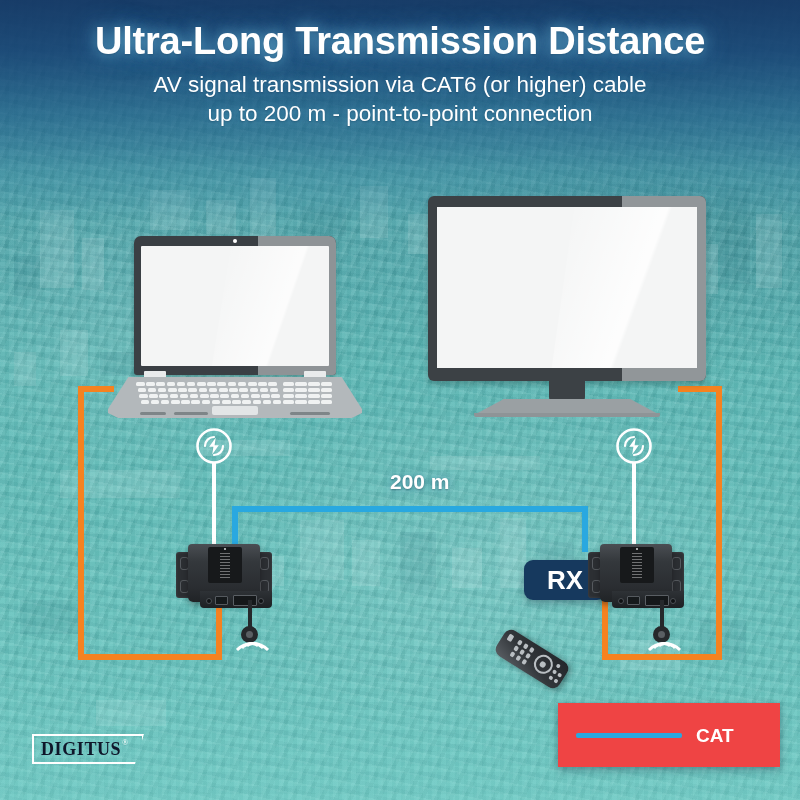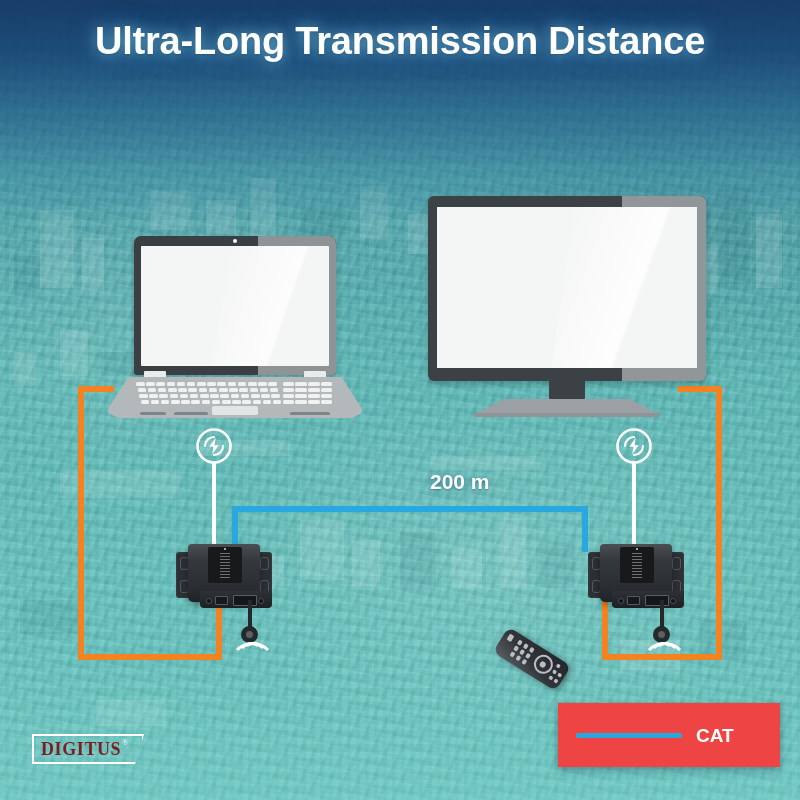--- a/index.html
+++ b/index.html
@@ -139,21 +139,20 @@
   
   .remote{position:absolute;width:30px;height:74px;background:linear-gradient(110deg,#5b6065,#32363a 45%,#23262a);border-radius:8px;transform:rotate(-58deg);box-shadow:0 3px 6px rgba(0,0,0,.35);}
   .rbtn{position:absolute;background:#b9bec2;border-radius:1.5px;}
   .rring{position:absolute;width:15px;height:15px;border-radius:50%;border:2.5px solid #b9bec2;}
   .rring::after{content:"";position:absolute;left:3.5px;top:3.5px;width:6px;height:6px;border-radius:50%;background:#b9bec2;}
 
   
   .dist{
     position:absolute;color:#ffffff;font-size:21px;font-weight:bold;
     text-shadow:0 0 8px rgba(40,110,150,.6), 0 1px 2px rgba(0,20,40,.35);
-    margin-left:40px;
   }
 
   
   .legend{
     position:absolute;right:20px;bottom:33px;width:222px;height:64px;
     background:#ef4444;border-radius:0;
     box-shadow:0 3px 8px rgba(0,20,40,.35);
     display:flex;flex-direction:column;justify-content:center;gap:13px;padding:0 16px 0 18px;
     box-sizing:border-box;
     margin-left:24px;
@@ -163,21 +162,21 @@
   .leg-txt{color:#ffffff;font-weight:bold;font-size:19px;line-height:1;}
 
   
   .logo{position:absolute;left:32px;bottom:36px;width:112px;height:30px;}
   .logo-shape{
     position:absolute;inset:0;border:2px solid #ffffff;
     clip-path:polygon(0% 0%, 100% 0%, 92% 100%, 0% 100%);
     background:transparent;
   }
   .logo-txt{
-    position:absolute;left:9px;top:5px;color:#7f1d1d;
+    position:absolute;left:9px;top:5px;color:#0f172a;
     font-family:"Liberation Serif", serif;font-weight:bold;font-size:18px;letter-spacing:.6px;
   }
   .logo-r{position:absolute;left:90px;top:4px;color:#ffffff;font-family:"Liberation Serif",serif;font-size:8px;}
 </style>
 </head>
 <body>
 
 <div class="stage">
 
   <div class="bg-photo"></div>
@@ -210,20 +209,24 @@
     <div class="blk" style="left:620px;top:640px;width:60px;height:30px;"></div>
     <div class="blkd" style="left:700px;top:620px;width:46px;height:40px;"></div>
     <div class="blk" style="left:200px;top:440px;width:90px;height:16px;"></div>
     <div class="blk" style="left:430px;top:456px;width:110px;height:14px;"></div>
   </div>
   <div class="bg-topfade"></div>
   <div class="bg-bottomfade"></div>
 
   <div class="header">
     <h1 class="title">Ultra-Long Transmission Distance</h1>
+    <p class="subtitle">
+      <span>AV signal transmission via CAT6 (or higher) cable</span><br>
+      <span>up to 200 m - point-to-point connection</span>
+    </p>
   </div>
 
   <div class="cable c-v orange" style="left:78px;top:386px;height:274px;"></div>
   <div class="cable c-h orange" style="left:78px;top:654px;width:144px;"></div>
   <div class="cable c-v orange" style="left:216px;top:600px;height:60px;"></div>
   <div class="cable c-h orange" style="left:78px;top:386px;width:36px;"></div>
 
   <div class="cable c-v orange" style="left:602px;top:600px;height:60px;"></div>
   <div class="cable c-h orange" style="left:602px;top:654px;width:120px;"></div>
   <div class="cable c-v orange" style="left:716px;top:386px;height:274px;"></div>
@@ -383,20 +386,21 @@
   </div>
 
   <div class="ir" style="left:230px;top:600px;width:60px;height:62px;">
     <div class="ir-cord" style="left:18px;top:0;height:28px;"></div>
     <div class="ir-eye" style="left:11px;top:26px;"></div>
     <div class="ir-wave" style="left:13px;top:42px;width:13px;height:13px;"></div>
     <div class="ir-wave" style="left:6px;top:42px;width:27px;height:27px;"></div>
     <div class="ir-wave" style="left:-1px;top:42px;width:41px;height:41px;"></div>
   </div>
 
+  <div class="badge" style="left:524px;top:560px;width:82px;height:40px;">RX</div>
 
   <div class="ext" style="left:588px;top:538px;">
     <div class="ex-wing" style="left:0;">
       <div class="hole" style="top:5px;"></div>
         <div class="hole" style="top:28px;"></div>
     </div>
     <div class="ex-wing" style="right:0;">
       <div class="hole" style="top:5px;"></div>
         <div class="hole" style="top:28px;"></div>
     </div>

